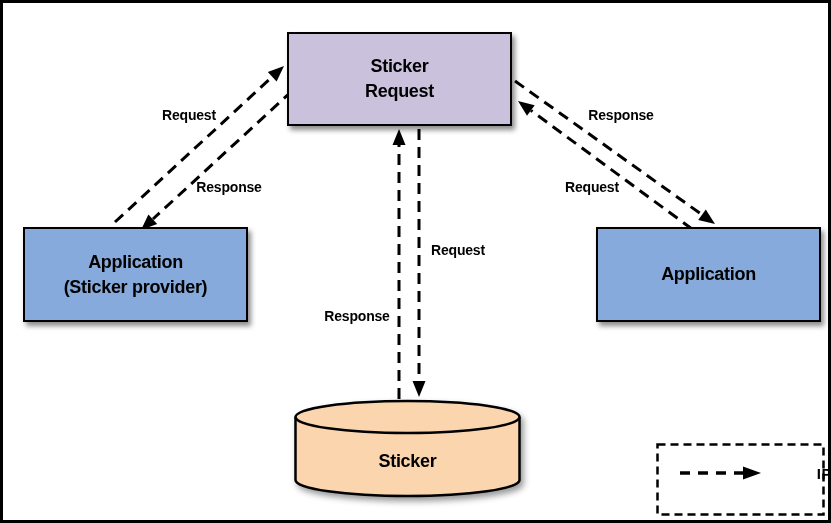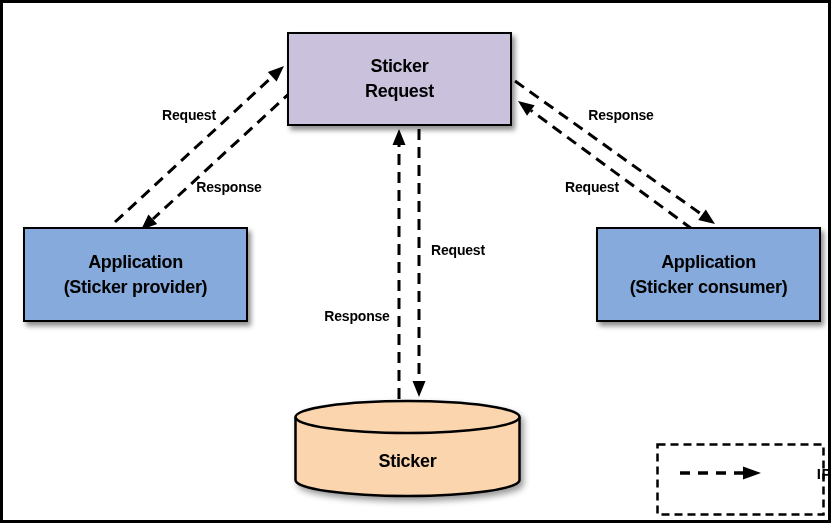--- a/index.html
+++ b/index.html
@@ -109,21 +109,20 @@
     <span>Request</span>
   </div>
 
   <div class="node node-provider" style="background-color: rgb(133, 170, 219);">
     <span>Application</span>
     <span>(Sticker provider)</span>
   </div>
 
   <div class="node node-consumer" style="background-color: rgb(133, 170, 219);">
     <span>Application</span>
-    <span>(Sticker consumer)</span>
   </div>
 
   <div class="db-label">
     <span>Sticker</span>
   </div>
 
   <div class="edge-label lbl-provider-request">Request</div>
   <div class="edge-label lbl-provider-response">Response</div>
   <div class="edge-label lbl-consumer-response">Response</div>
   <div class="edge-label lbl-consumer-request">Request</div>

